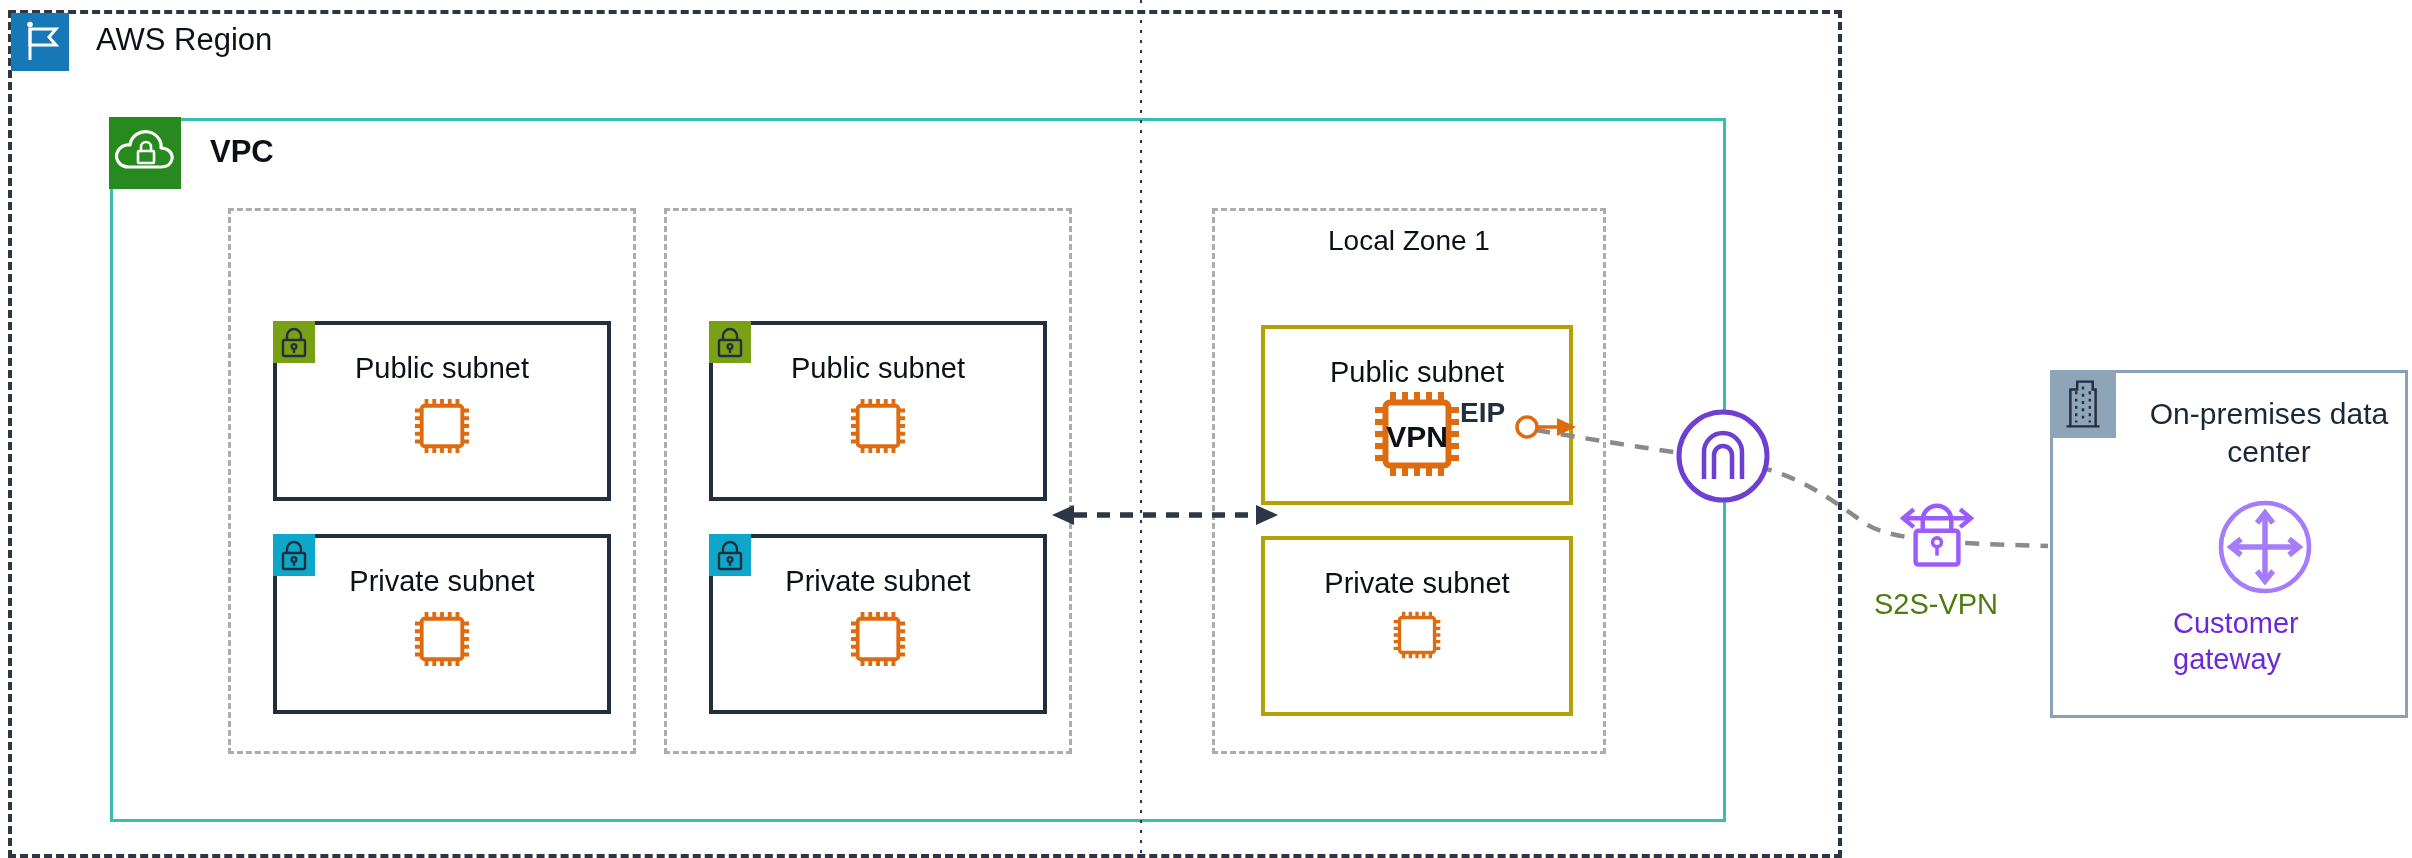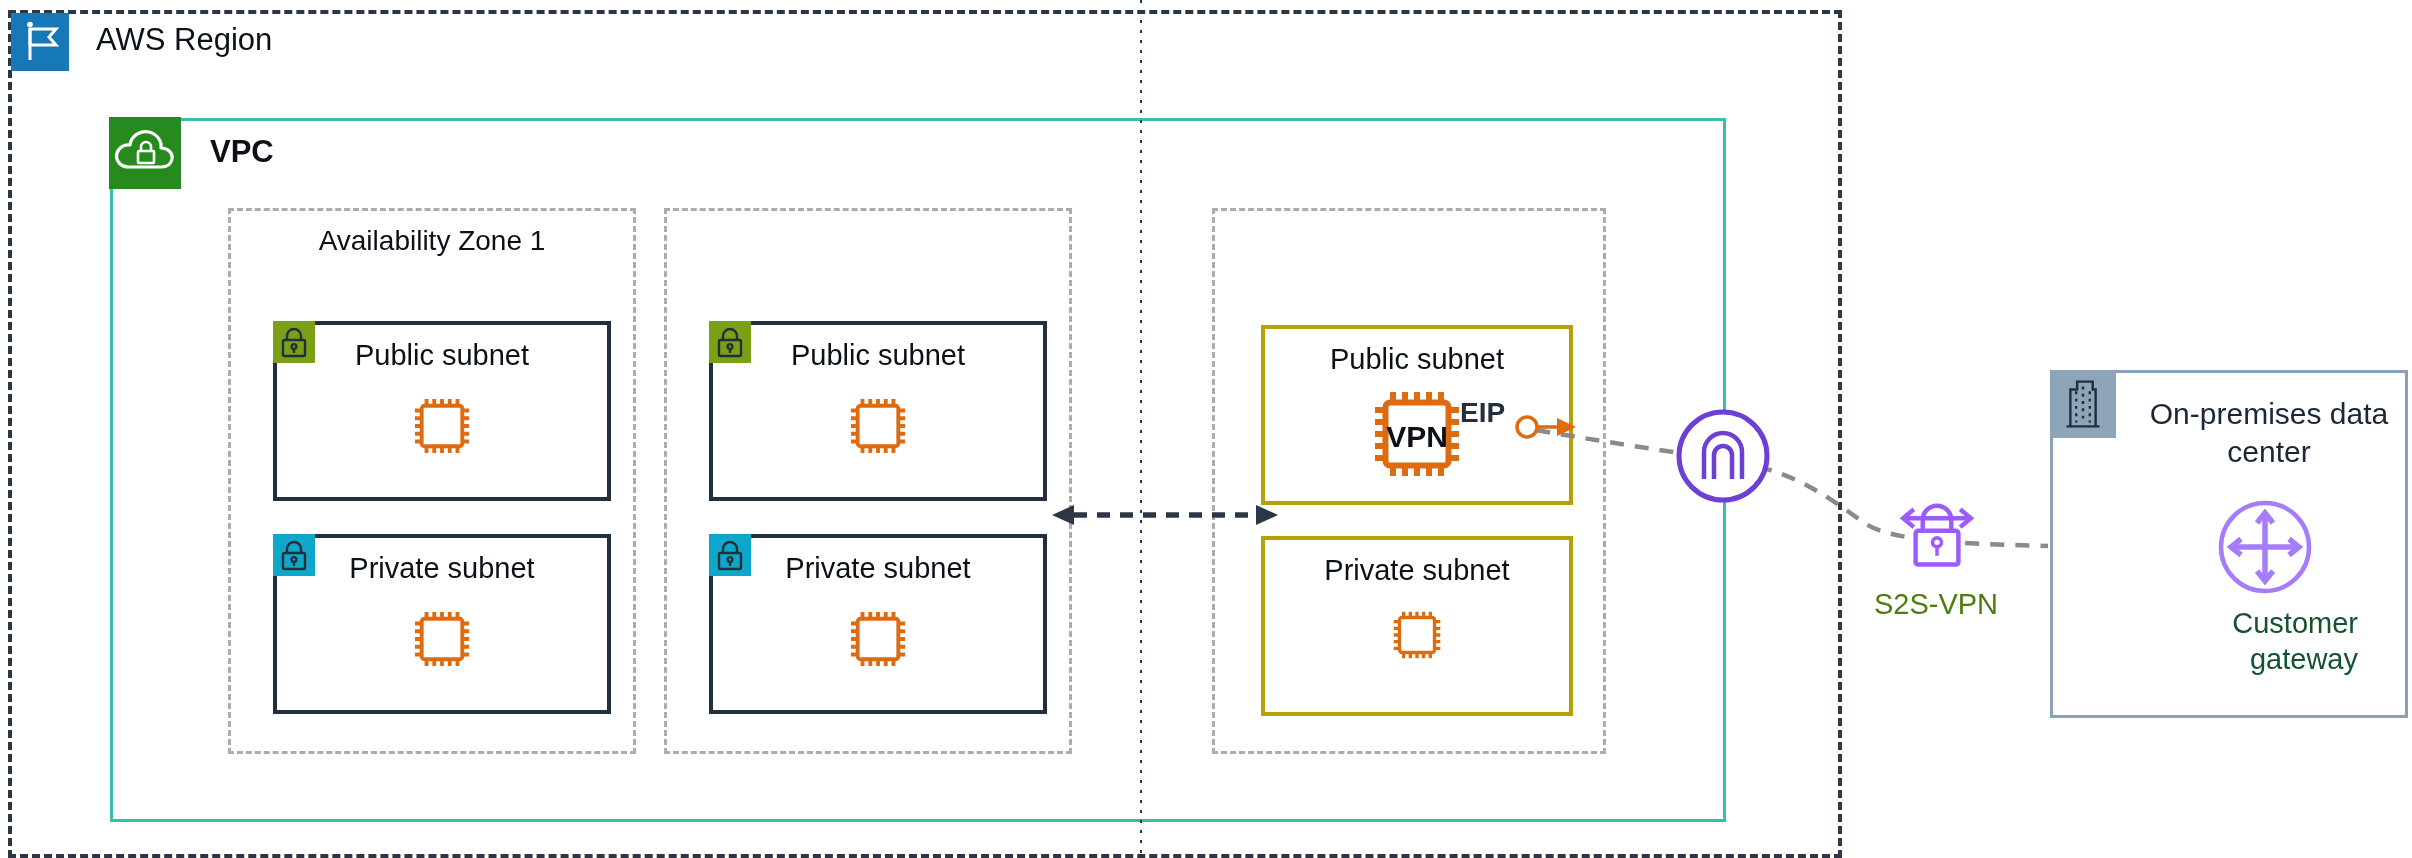--- a/index.html
+++ b/index.html
@@ -23,40 +23,40 @@
   .zone.az2{left:664px;width:402px;}
   .zone.lz {left:1212px;width:388px;}
   .zone-label{text-align:center;margin-top:14px;font-size:28px;}
 
   .subnet{position:absolute;background:#fff;border:4px solid #232F3E;left:42px;width:330px;height:172px;}
   .subnet.pub{top:110px;}
   .subnet.priv{top:323px;}
   .zone.lz .subnet{left:46px;width:304px;border-color:#B3A105;}
   .zone.lz .subnet.pub{top:114px;}
   .zone.lz .subnet.priv{top:325px;}
-  .subnet-label{text-align:center;margin-top:14px;font-size:29px;}
+  .subnet-label{text-align:center;margin-top:27px;font-size:29px;}
   .badge{position:absolute;left:-4px;top:-4px;width:42px;height:42px;}
   .badge.pub-badge{background:#7AA116;}
   .badge.priv-badge{background:#0FA7C9;}
   .chip{position:absolute;left:50%;top:72px;transform:translateX(-50%);}
   .chip.vpn{top:60px;}
   .chip.small{top:70px;}
 
   
   .eip-label{left:1460px;top:397px;font-size:28px;font-weight:700;color:#232F3E;z-index:6;}
   .igw-icon{left:1674px;top:407px;width:98px;height:98px;z-index:6;}
   .igw-label{left:1612px;top:513px;width:190px;text-align:center;font-size:29px;line-height:37px;z-index:5;}
   .s2s-icon{left:1896px;top:486px;width:82px;height:93px;z-index:6;}
   .s2s-label{left:1856px;top:588px;width:160px;text-align:center;font-size:29px;color:#4d7c0f;z-index:5;}
 
   .onprem{left:2050px;top:370px;width:352px;height:342px;border:3px solid #8AA0B6;background:#fff;z-index:2;}
   .onprem-icon{position:absolute;left:-3px;top:-3px;width:66px;height:68px;background:#8EA4B8;}
   .onprem-title{position:absolute;left:92px;top:22px;width:248px;text-align:center;font-size:30px;line-height:38px;color:#1b2737;}
   .cg-icon{position:absolute;left:163px;top:125px;width:98px;height:98px;}
-  .cg-label{position:absolute;left:120px;top:232px;width:185px;text-align:right;font-size:29px;line-height:36px;color:#14532d;}
+  .cg-label{position:absolute;left:120px;top:232px;width:185px;text-align:left;font-size:29px;line-height:36px;color:#6d28d9;}
 
   #overlay{left:0;top:0;z-index:4;pointer-events:none;}
   svg{display:block;}
 </style>
 </head>
 <body>
 
 <svg width="0" height="0" style="position:absolute" aria-hidden="true">
   <defs>
     <symbol id="sym-chip" viewBox="0 0 60 60">
@@ -114,21 +114,20 @@
       <g stroke="#fff" fill="none" stroke-width="3.2" stroke-linejoin="round" stroke-linecap="round">
         <path d="M20 50 C11 50 6 43 8 36 C10 30 16 27 21 28 C22 19 31 13 40 15 C48 17 53 24 52 31 C59 31 64 36 63 42 C62 47 58 50 52 50 Z"></path>
         <rect x="29" y="34" width="16" height="12" rx="1" stroke-width="2.6"></rect>
         <path d="M32 34 v-4 a5 5 0 0 1 10 0 v4" stroke-width="2.6"></path>
       </g>
     </svg>
   </div>
   <div class="abs vpc-label">VPC</div>
 
   <div class="zone az1">
-    <div class="zone-label">Availability Zone 1</div>
     <div class="subnet pub">
       <span class="badge pub-badge">
         <svg viewBox="0 0 42 42" width="42" height="42">
             <use href="#sym-padlock"></use>
           </svg>
       </span>
       <div class="subnet-label">Public subnet</div>
       <svg class="chip" viewBox="0 0 60 60" width="58" height="58">
           <use href="#sym-chip"></use>
         </svg>
@@ -165,20 +164,21 @@
           </svg>
       </span>
       <div class="subnet-label">Private subnet</div>
       <svg class="chip" viewBox="0 0 60 60" width="58" height="58">
           <use href="#sym-chip"></use>
         </svg>
     </div>
   </div>
 
   <div class="zone lz">
+    <div class="zone-label">Local Zone 1</div>
     <div class="subnet pub">
       <div class="subnet-label">Public subnet</div>
       <svg class="chip vpn" viewBox="0 0 60 60" width="90" height="90">
         <use href="#sym-chip"></use>
         <text x="30" y="38.5" text-anchor="middle" font-size="20" font-weight="700" fill="#0c1118">VPN</text>
       </svg>
     </div>
     <div class="subnet priv">
       <div class="subnet-label">Private subnet</div>
       <svg class="chip small" viewBox="0 0 60 60" width="50" height="50">

